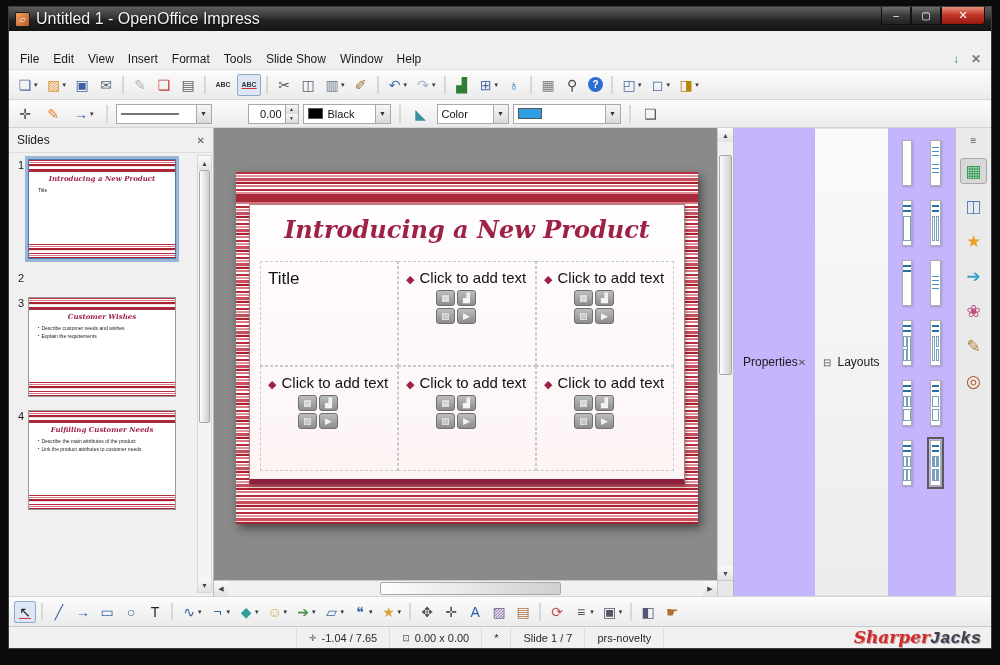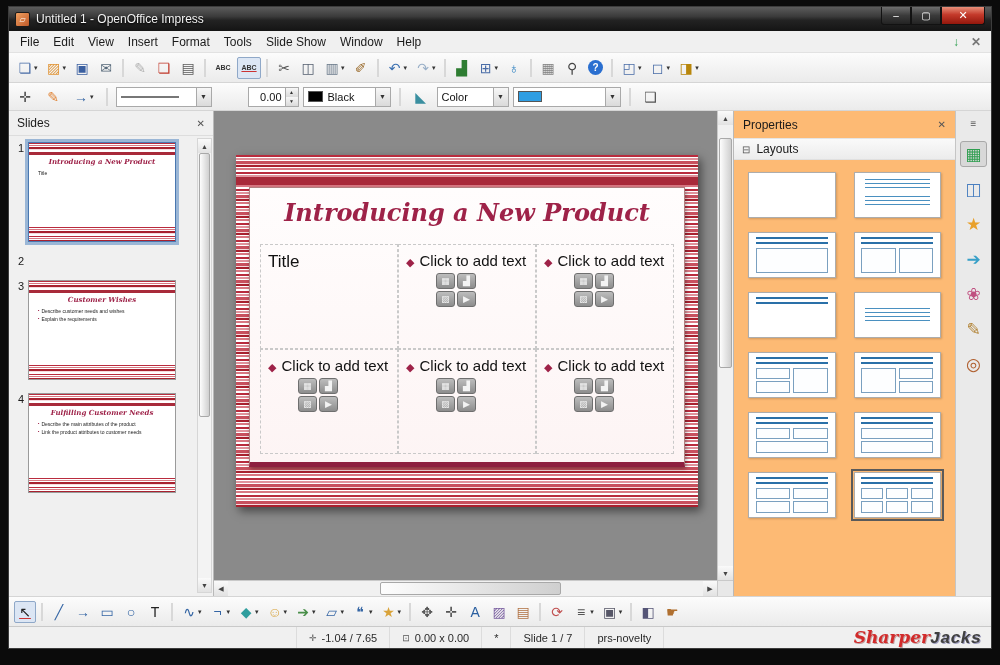--- a/index.html
+++ b/index.html
@@ -2,27 +2,27 @@
 <html><head>
 <meta charset="utf-8">
 <style>
 *{margin:0;padding:0;box-sizing:border-box;}
 html,body{width:1000px;height:665px;overflow:hidden;}
 body{background:#0b0b0b;font-family:"Liberation Sans",sans-serif;position:relative;}
 .window{position:absolute;left:8px;top:6px;right:8px;bottom:16px;background:#f0f0f0;border:1px solid #3c3c3c;display:flex;flex-direction:column;}
 
 .titlebar{height:24px;flex:0 0 24px;background:linear-gradient(180deg,#5c5c5c,#3a3a3a 40%,#232323 55%,#141414);display:flex;align-items:center;padding:0 6px;gap:6px;}
 .app-ico{width:15px;height:15px;background:linear-gradient(135deg,#f0a060,#c05a2a);border:1px solid #1a1a1a;border-radius:2px;display:flex;align-items:center;justify-content:center;font-size:8px;color:#fff;}
-.title{color:#f2f2f2;font-size:12px;text-shadow:0 1px 2px #000;}
+.title{color:#f2f2f2;font-size:16px;text-shadow:0 1px 2px #000;}
 .winctl{margin-left:auto;display:flex;align-self:flex-start;}
 .wbtn{width:30px;height:18px;display:flex;align-items:center;justify-content:center;color:#fff;font-size:10px;background:linear-gradient(#6e6e6e,#3a3a3a 50%,#232323);border:1px solid #121212;border-top:none;}
 .wbtn.min{border-radius:0 0 0 3px;}
 .wbtn.close{width:44px;background:linear-gradient(#e8907a,#c43a2b 45%,#94170c);border-radius:0 0 3px 0;font-size:11px;}
 
-.menubar{height:22px;flex:0 0 22px;display:flex;align-items:center;background:#f0f0f0;border-bottom:1px solid #e2e2e2;padding:0 4px;font-size:12px;color:#1a1a1a;}
+.menubar{height:22px;flex:0 0 22px;display:flex;align-items:center;background:#f0f0f0;border-bottom:1px solid #e2e2e2;padding:0 4px;font-size:12px;color:#1a1a1a;margin-top:17px;}
 .menuitems{display:flex;align-items:center;}
 .mitem{padding:3px 7px;}
 .menuright{margin-left:auto;display:flex;gap:12px;padding-right:6px;font-size:12px;font-weight:bold;}
 
 .toolbar{display:flex;align-items:center;background:linear-gradient(#fcfcfc,#ebebeb);border-bottom:1px solid #d5d5d5;padding:0 4px;}
 .tb1{height:30px;flex:0 0 30px;}
 .tb2{height:28px;flex:0 0 28px;gap:4px;}
 .tb3{height:30px;flex:0 0 30px;border-top:1px solid #d5d5d5;border-bottom:none;}
 .titem{display:inline-flex;align-items:center;}
 .titem.sep{width:2px;height:18px;background:#d8d8d8;margin:0 4px;}
@@ -86,21 +86,21 @@
 .ph-b:empty{display:none;}
 .cluster{display:grid;grid-template-columns:19px 19px;gap:2px;margin:2px 0 0 30px;width:40px;}
 .tile{height:16px;background:linear-gradient(#bdbdbd,#8d8d8d);border:1px solid #6f6f6f;border-radius:3px;color:#f3f3f3;font-size:9px;display:flex;align-items:center;justify-content:center;}
 .cv-vscroll{position:absolute;top:0;right:0;bottom:16px;width:16px;background:#f1f1f1;border-left:1px solid #c9c9c9;display:flex;flex-direction:column;}
 .cv-vscroll .sb-thumb{left:1px;right:1px;top:3%;height:52%;}
 .cv-hscroll{position:absolute;left:0;right:16px;bottom:0;height:16px;background:#f1f1f1;border-top:1px solid #c9c9c9;display:flex;}
 .cv-hscroll .sb-btn{flex:0 0 14px;height:100%;}
 .cv-hscroll .sb-thumb{top:1px;bottom:1px;left:32%;width:38%;}
 .cv-corner{position:absolute;right:0;bottom:0;width:16px;height:16px;background:#e8e8e8;border-left:1px solid #c9c9c9;border-top:1px solid #c9c9c9;}
 
-.props-panel{flex:0 0 222px;background:#fdba74;border-left:1px solid #b9b9b9;display:flex;flex-direction:column;}
+.props-panel{flex:0 0 222px;background:#c4b5fd;border-left:1px solid #b9b9b9;display:flex;flex-direction:row;}
 .props-hd{flex:0 0 27px;display:flex;align-items:center;padding:0 9px;font-size:12px;color:#1a1a1a;}
 .sect-hd{flex:0 0 22px;display:flex;align-items:center;gap:6px;padding:0 8px;font-size:12px;color:#1a1a1a;background:linear-gradient(#fafafa,#ececec);border-top:1px solid #e5e5e5;border-bottom:1px solid #e0e0e0;}
 .collapse{font-size:10px;color:#555;}
 .layout-grid{flex:1;padding:12px 14px;display:grid;grid-template-columns:1fr 1fr;gap:14px 18px;align-content:start;}
 .layout-thumb{height:46px;background:#fff;border:1px solid #adadad;position:relative;box-shadow:1px 1px 2px rgba(0,0,0,.18);}
 .layout-thumb.selected{outline:2px solid #5a5a5a;outline-offset:1px;}
 .ly-bar{position:absolute;background:repeating-linear-gradient(180deg,#2a70a8 0,#2a70a8 2px,transparent 2px,transparent 5px);}
 .ly-txt{position:absolute;background:repeating-linear-gradient(180deg,#4a90c0 0,#4a90c0 1px,transparent 1px,transparent 4px);}
 .ly-box{position:absolute;border:1px solid #7aa0c0;background:#fdfeff;}
 

